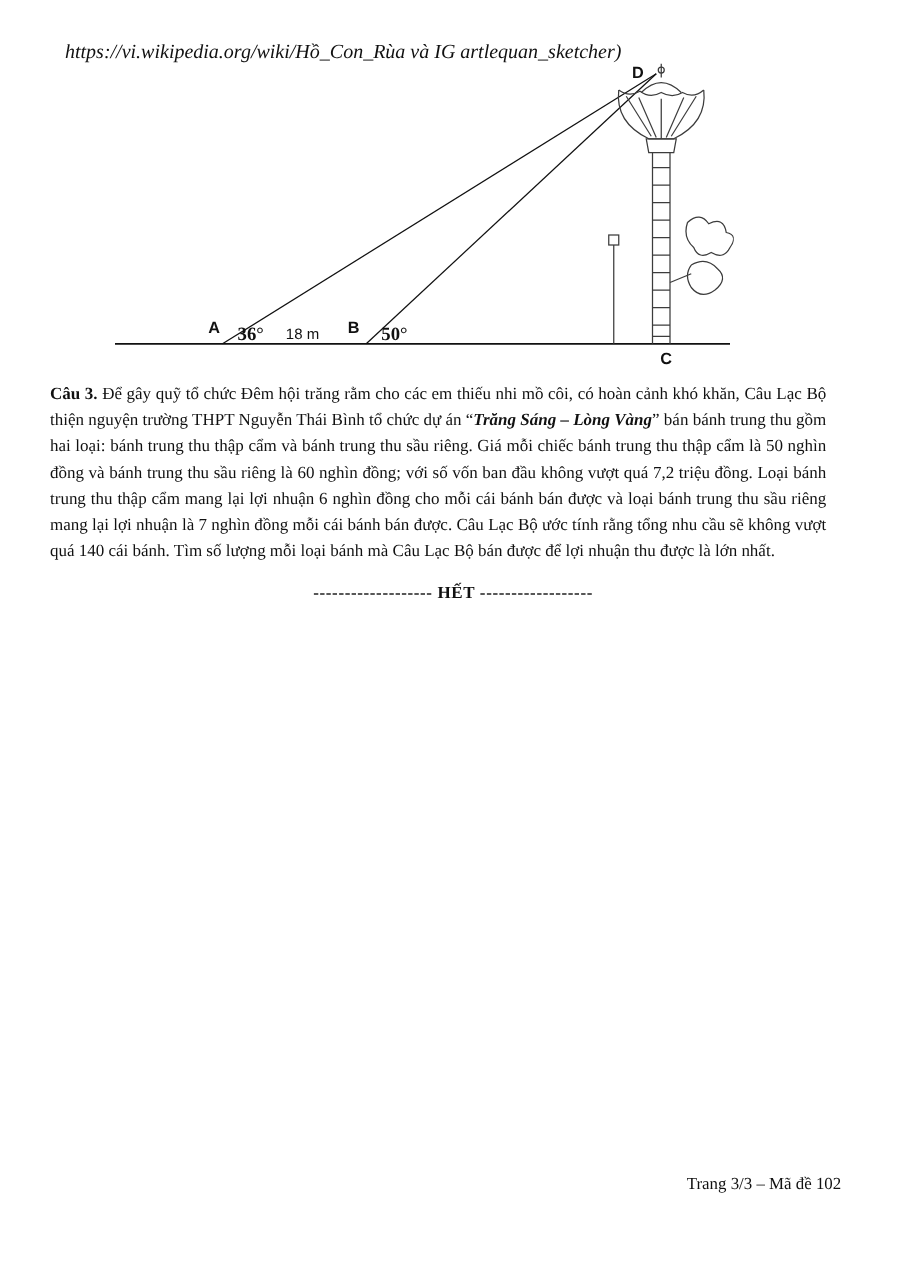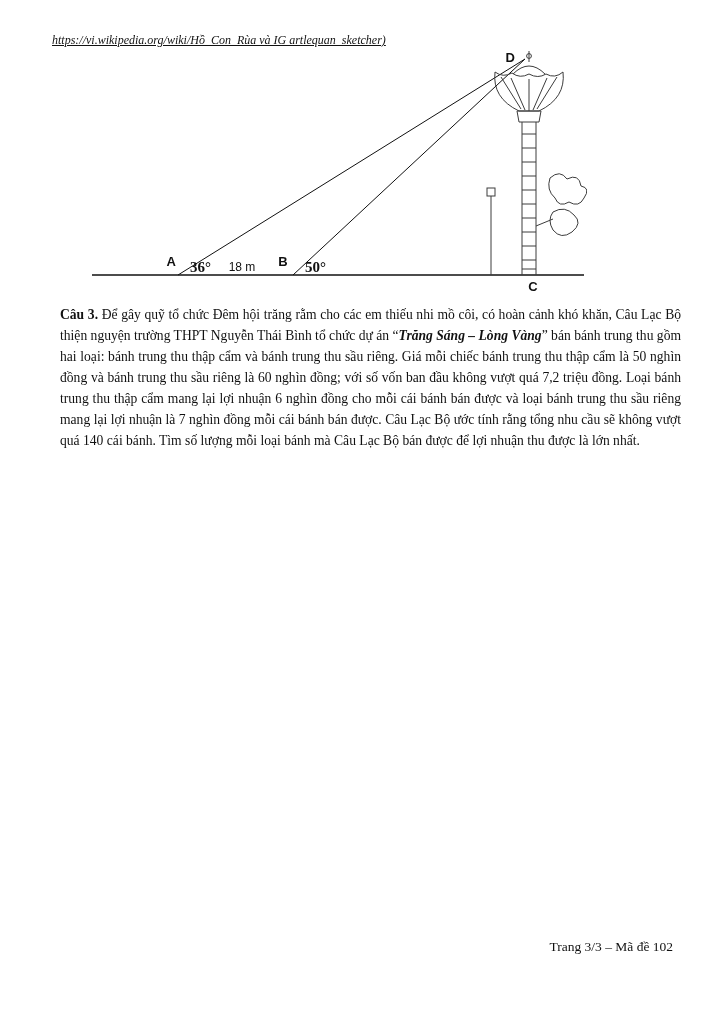--- a/index.html
+++ b/index.html
@@ -11,23 +11,22 @@
     background: #ffffff;
     font-family: "Liberation Serif", serif;
     color: #111111;
     overflow: hidden;
   }
   .source-line {
     position: absolute;
     left: 52px;
     top: 33px;
     font-style: italic;
-    font-size: 12px;
+    font-size: 16px;
     white-space: nowrap;
-    text-decoration: underline;
   }
   .figure-wrap {
     position: absolute;
     left: 92px;
     top: 50px;
     width: 495px;
     height: 246px;
   }
   .figure-wrap svg { display: block; }
   .svg-label-point {
@@ -42,21 +41,21 @@
     font-size: 15px;
     fill: #111;
   }
   .svg-label-dist {
     font-family: "Liberation Sans", sans-serif;
     font-size: 12px;
     fill: #111;
   }
   .problem {
     position: absolute;
-    left: 60px;
+    left: 40px;
     top: 290px;
     width: 621px;
     font-size: 13.6px;
     line-height: 21px;
     text-align: justify;
   }
   .problem .qnum { font-weight: bold; }
   .problem .ptitle { font-weight: bold; font-style: italic; }
   .end-marker {
     position: absolute;
@@ -134,16 +133,17 @@
       <text x="213" y="222" class="svg-label-angle">50°</text>
 
       <text x="150" y="221" text-anchor="middle" class="svg-label-dist">18 m</text>
     </svg>
   </div>
 
   <p class="problem">
     <span class="qnum">Câu 3.</span><span> Để gây quỹ tổ chức Đêm hội trăng rằm cho các em thiếu nhi mồ côi, có hoàn cảnh khó khăn, Câu Lạc Bộ thiện nguyện trường THPT Nguyễn Thái Bình tổ chức dự án “</span><span class="ptitle">Trăng Sáng – Lòng Vàng</span><span>” bán bánh trung thu gồm hai loại: bánh trung thu thập cẩm và bánh trung thu sầu riêng. Giá mỗi chiếc bánh trung thu thập cẩm là 50 nghìn đồng và bánh trung thu sầu riêng là 60 nghìn đồng; với số vốn ban đầu không vượt quá 7,2 triệu đồng. Loại bánh trung thu thập cẩm mang lại lợi nhuận 6 nghìn đồng cho mỗi cái bánh bán được và loại bánh trung thu sầu riêng mang lại lợi nhuận là 7 nghìn đồng mỗi cái bánh bán được. Câu Lạc Bộ ước tính rằng tổng nhu cầu sẽ không vượt quá 140 cái bánh. Tìm số lượng mỗi loại bánh mà Câu Lạc Bộ bán được để lợi nhuận thu được là lớn nhất.</span>
   </p>
 
+  <div class="end-marker">------------------- HẾT ------------------</div>
 
   <div class="footer">Trang 3/3 – Mã đề 102</div>
 
 </div>
 
 </body></html>

